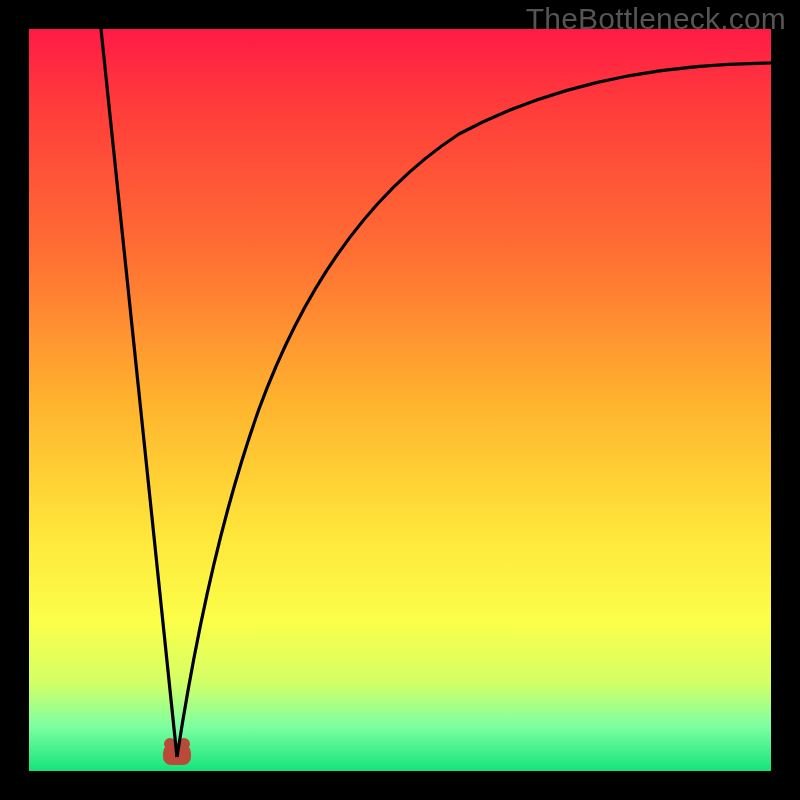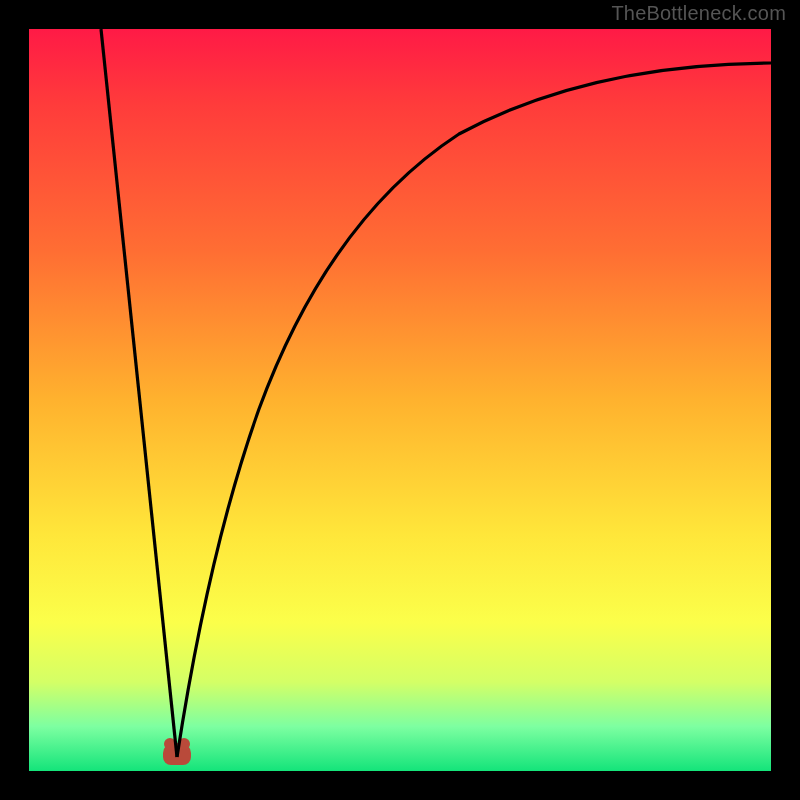--- a/index.html
+++ b/index.html
@@ -35,21 +35,21 @@
       #d4ff66 88%,
       #7dffa1 94%,
       #14e47a 100%
     );
   }
   .watermark {
     position: absolute;
     top: 2px;
     right: 14px;
     color: #555;
-    font-size: 20px;
+    font-size: 30px;
     letter-spacing: 0.2px;
     font-weight: 400;
     user-select: none;
   }
   svg.curve {
     position: absolute;
     left: 0;
     top: 0;
     width: 742px;
     height: 742px;

